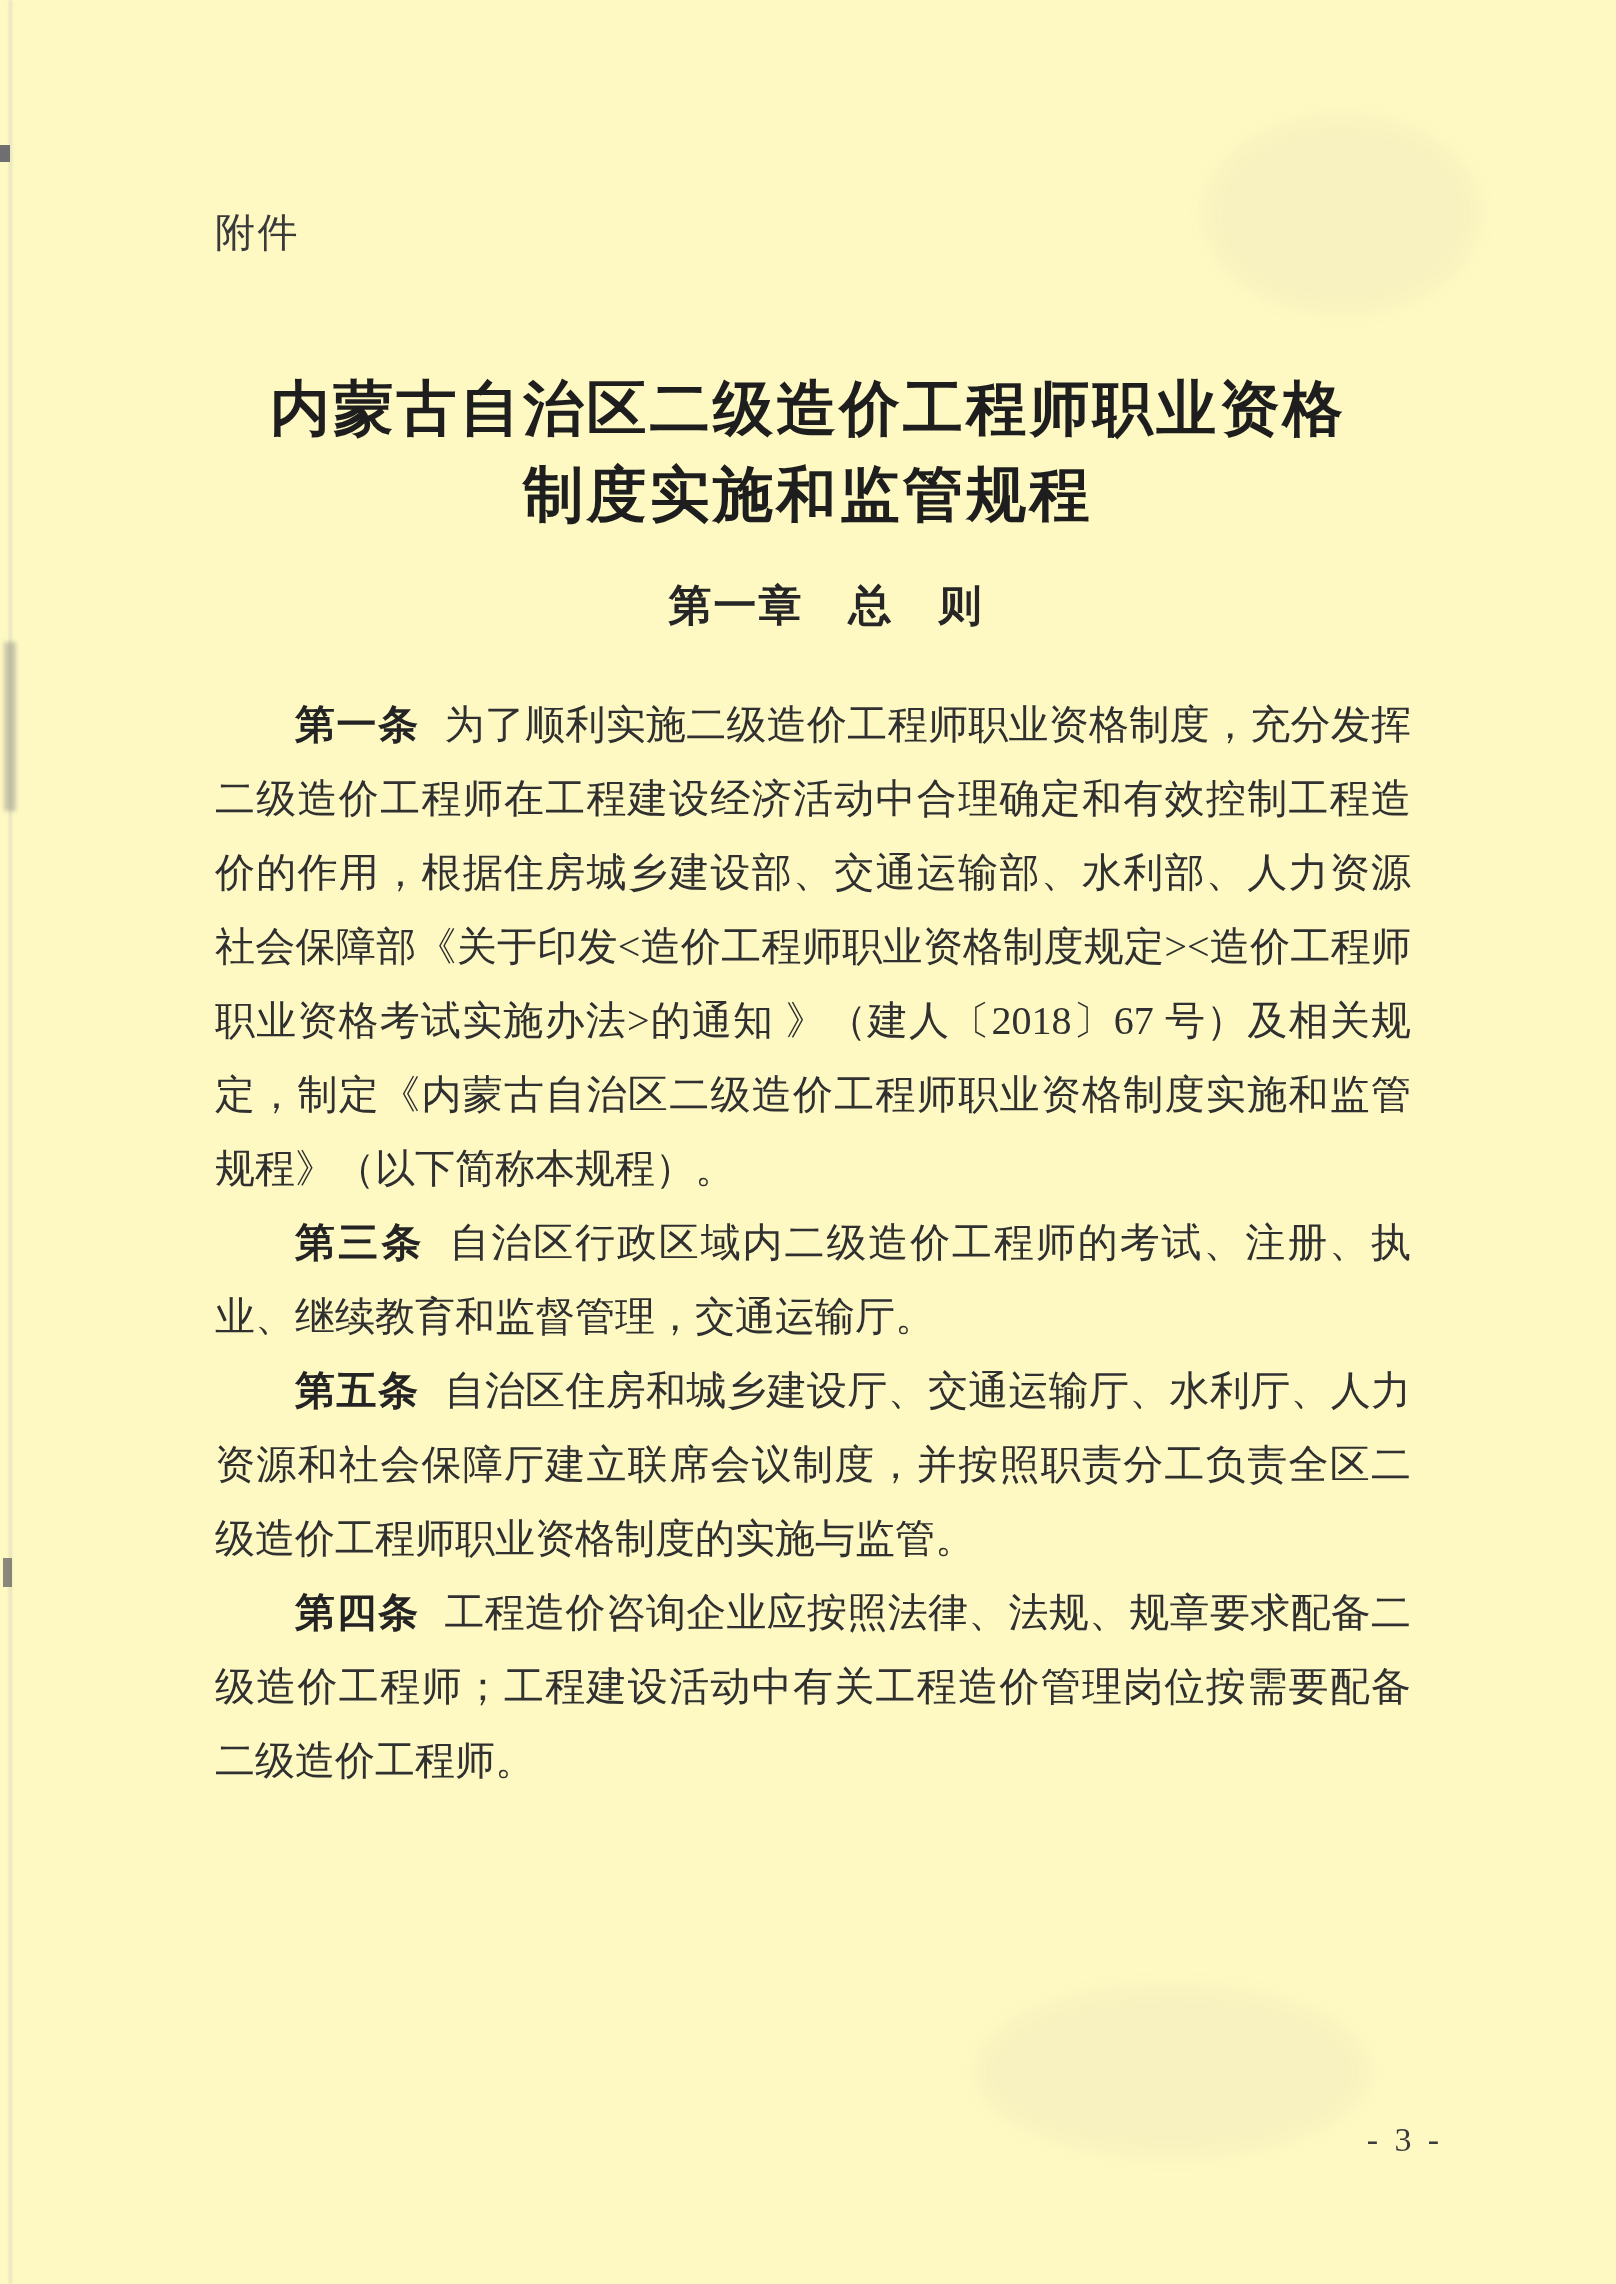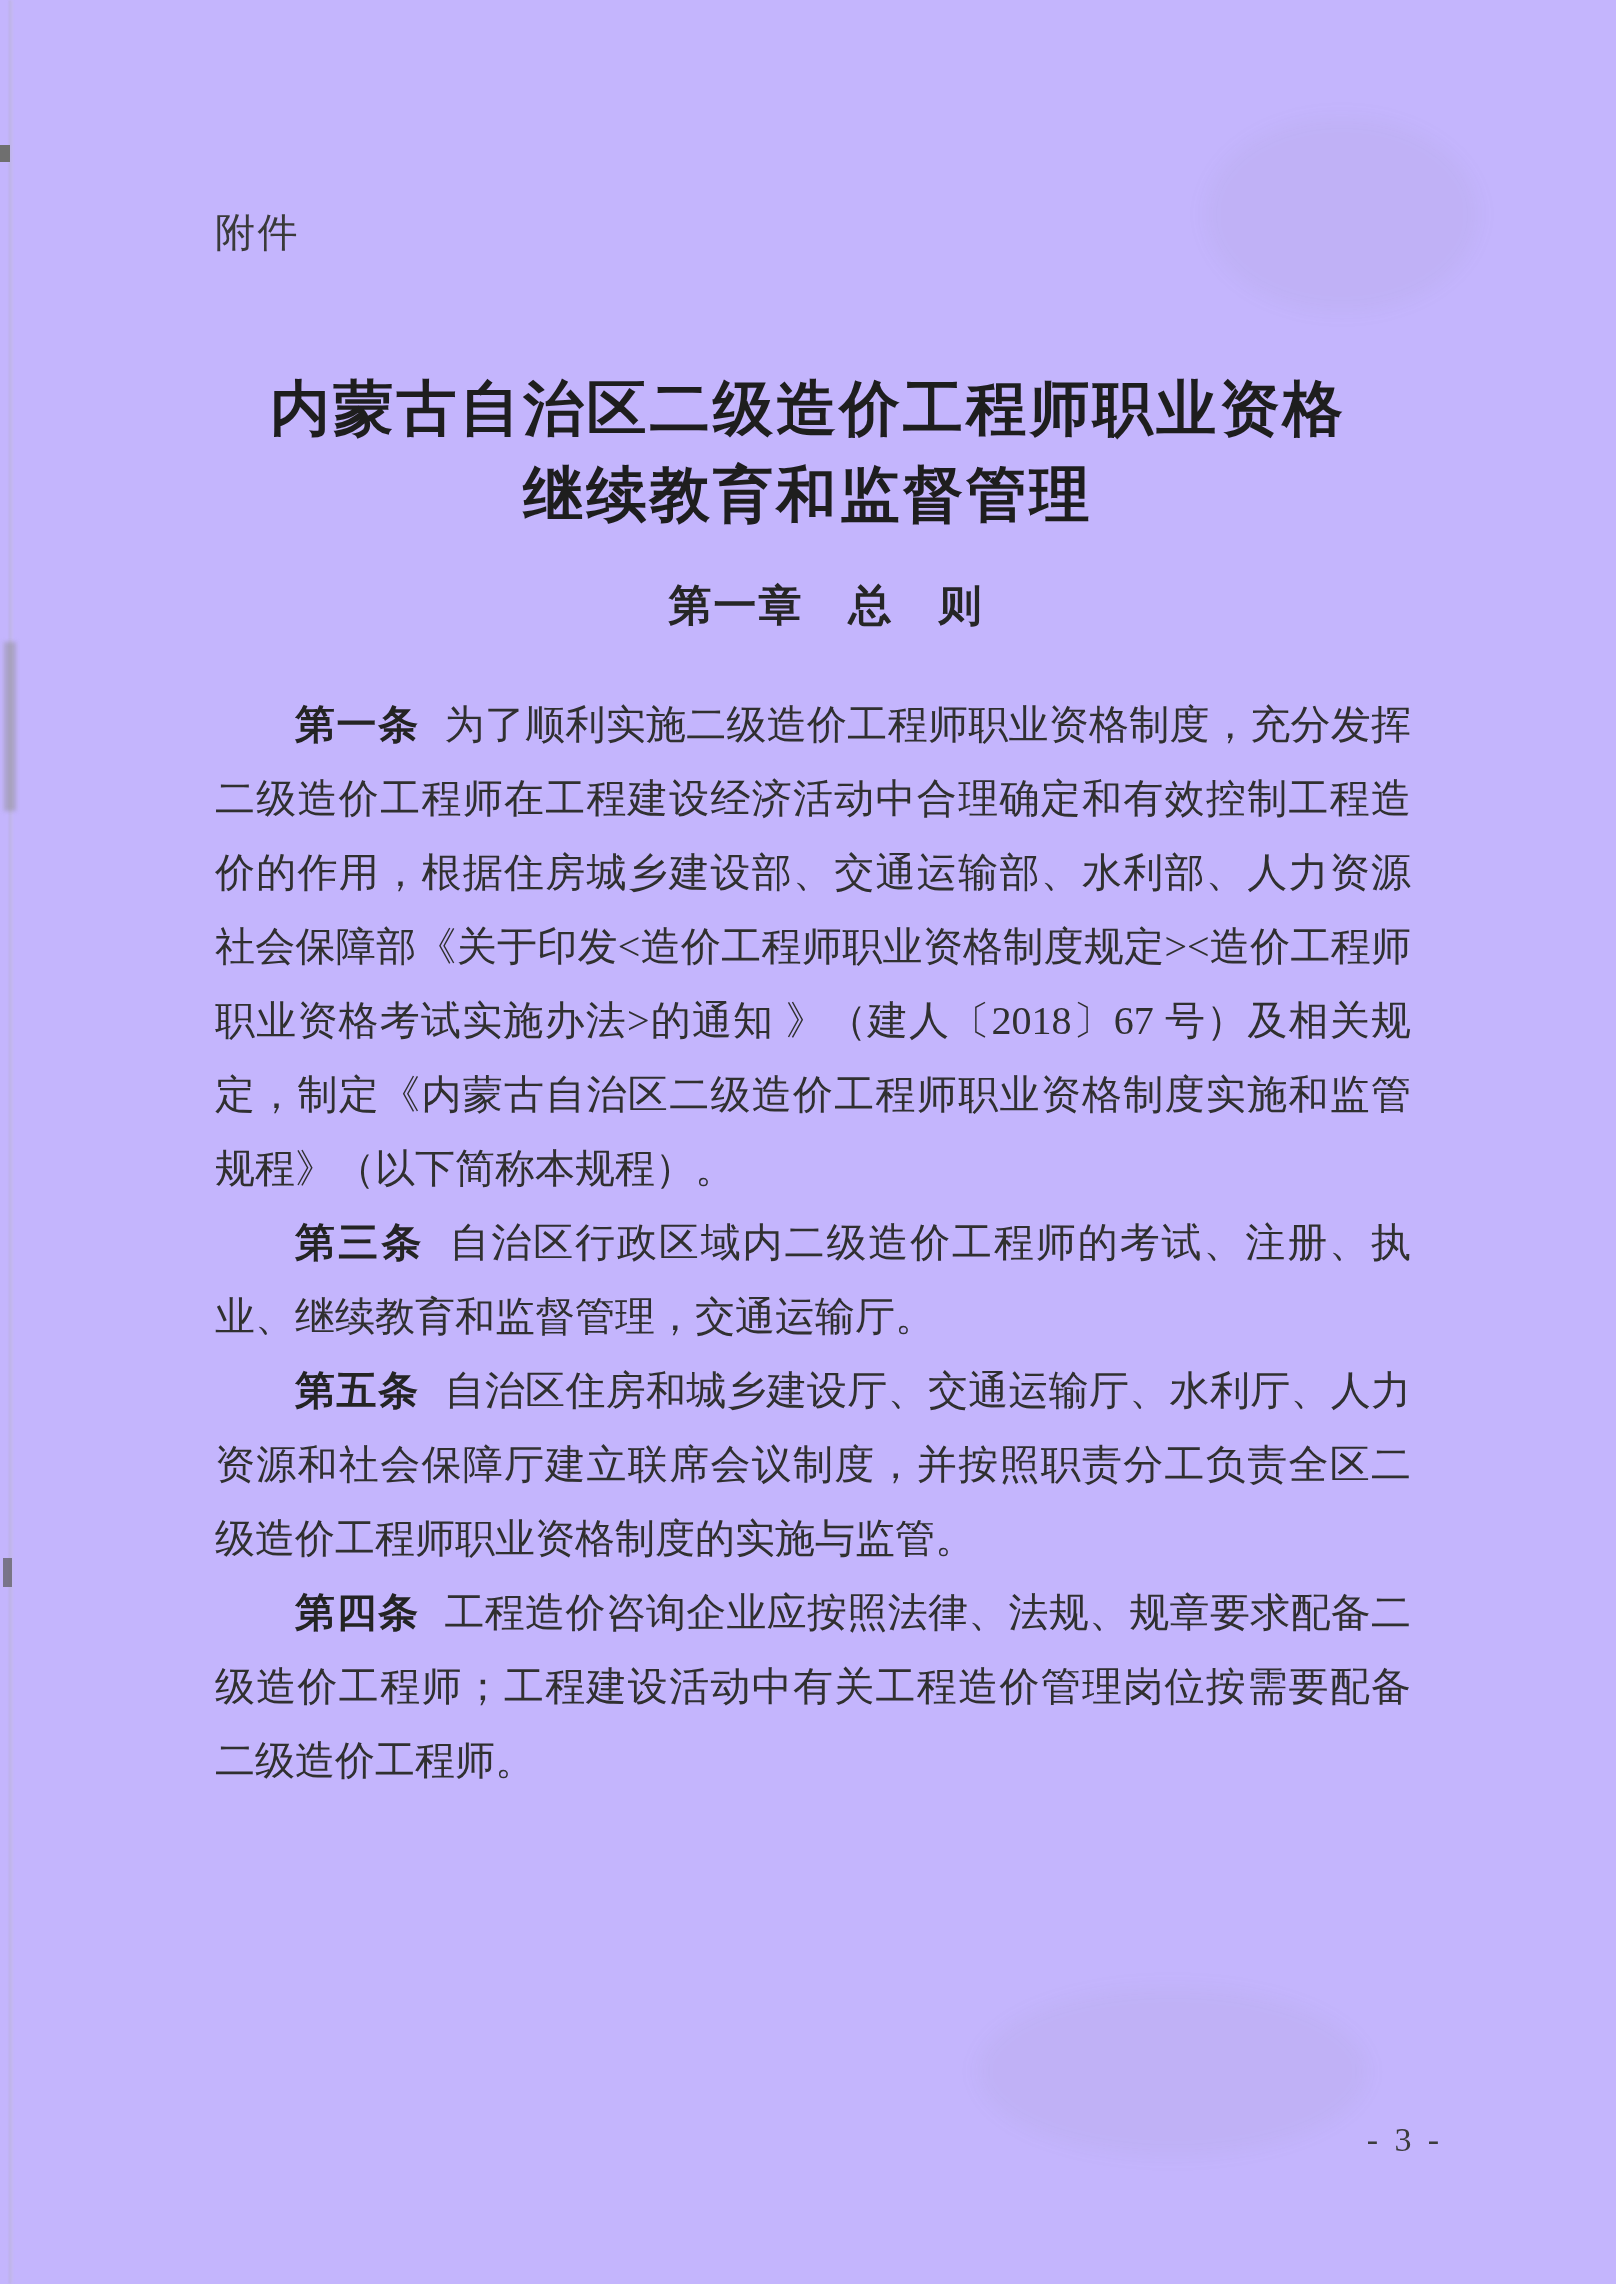--- a/index.html
+++ b/index.html
@@ -5,21 +5,21 @@
   html, body {
     margin: 0;
     padding: 0;
     background: #e8e8e6;
   }
   .page {
     position: relative;
     width: 1616px;
     height: 2284px;
     margin: 0 auto;
-    background: #c4b5fd;
+    background: #fef9c3;
     overflow: hidden;
     font-family: "Liberation Serif", "DejaVu Serif", serif;
     color: #2d2d2d;
   }
   
   .edge-line {
     position: absolute;
     left: 9px; top: 0;
     width: 3.9px; height: 2284px;
     background: linear-gradient(to right, rgba(170,170,168,0.35), rgba(220,220,218,0.15));
@@ -123,21 +123,21 @@
   <div class="artifact-a"></div>
   <div class="artifact-b"></div>
   <div class="artifact-c"></div>
   <div class="smudge smudge-1"></div>
   <div class="smudge smudge-2"></div>
 
   <div class="attachment-label">附件</div>
 
   <div class="doc-title">
     <div>内蒙古自治区二级造价工程师职业资格</div>
-    <div>继续教育和监督管理</div>
+    <div>制度实施和监管规程</div>
   </div>
 
   <div class="chapter-heading">第一章　总　则</div>
 
   <div class="body-text">
     <p><span class="art-num">第一条</span><span>为了顺利实施二级造价工程师职业资格制度，充分发挥二级造价工程师在工程建设经济活动中合理确定和有效控制工程造价的作用，根据住房城乡建设部、交通运输部、水利部、人力资源社会保障部《关于印发&lt;造价工程师职业资格制度规定&gt;&lt;造价工程师职业资格考试实施办法&gt;的通知 》（建人〔2018〕67 号）及相关规定，制定《内蒙古自治区二级造价工程师职业资格制度实施和监管规程》（以下简称本规程）。</span></p>
     <p><span class="art-num">第三条</span><span>自治区行政区域内二级造价工程师的考试、注册、执业、继续教育和监督管理，交通运输厅。</span></p>
     <p><span class="art-num">第五条</span><span>自治区住房和城乡建设厅、交通运输厅、水利厅、人力资源和社会保障厅建立联席会议制度，并按照职责分工负责全区二级造价工程师职业资格制度的实施与监管。</span></p>
     <p><span class="art-num">第四条</span><span>工程造价咨询企业应按照法律、法规、规章要求配备二级造价工程师；工程建设活动中有关工程造价管理岗位按需要配备二级造价工程师。</span></p>
   </div>

